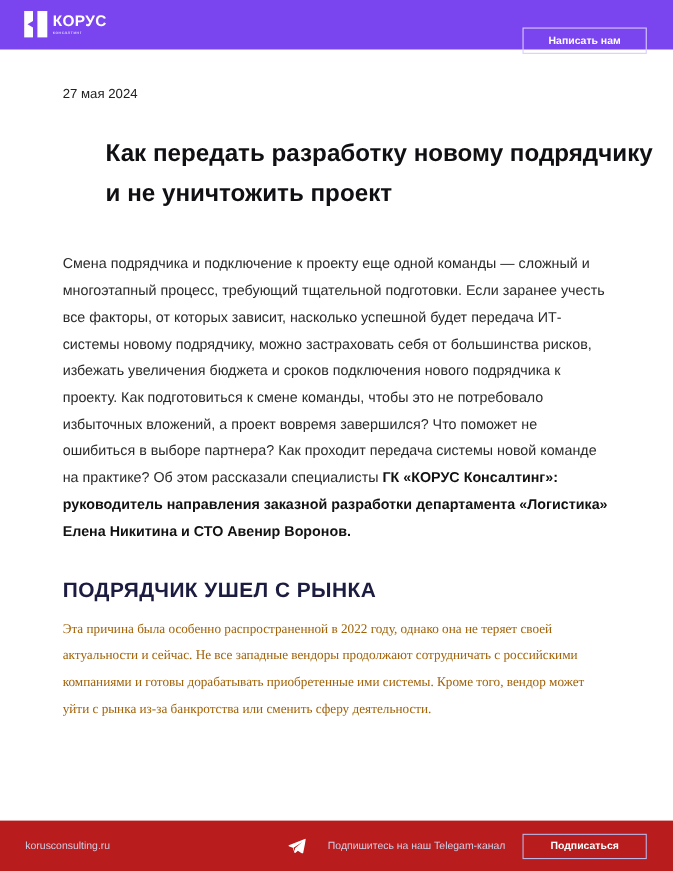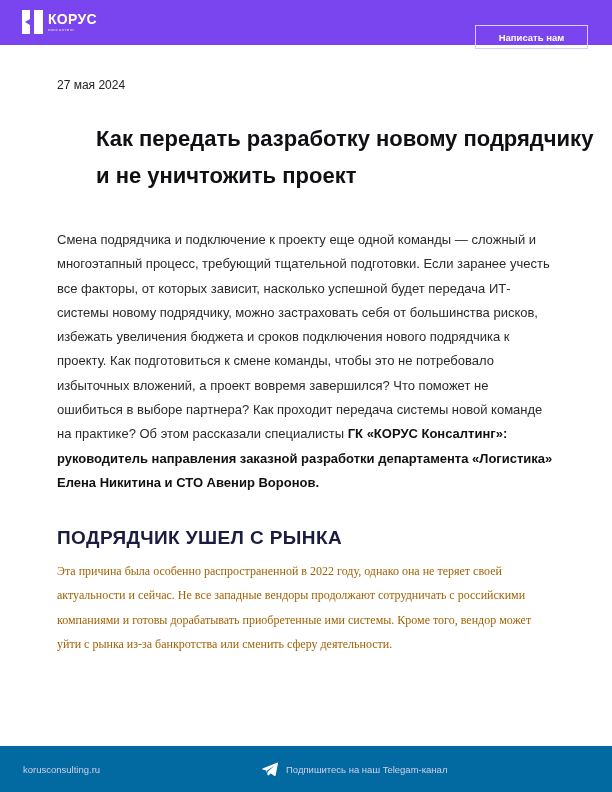--- a/index.html
+++ b/index.html
@@ -123,38 +123,38 @@
       width: 500px;
       font-family: Liberation Serif, serif;
       font-size: 12px;
       line-height: 24.3px;
       color: #a16207;
     }
     .footer {
       position: absolute;
       left: 0; top: 746px;
       width: 612px; height: 46px;
-      background: #0369a1;
+      background: #b91c1c;
     }
     .footer-site {
       position: absolute;
       left: 23px; top: 18px;
       font-family: "Liberation Sans", sans-serif;
       font-size: 9.5px;
       color: #cfd0e6;
       text-decoration: none;
     }
     .footer-tg {
       position: absolute;
       left: 262px; top: 16px;
       display: flex; align-items: center;
     }
     .tg-icon { width: 16px; height: 14px; display: block; }
     .footer-tg-text {
-      margin-left: 8px;
+      margin-left: 20px;
       font-family: "Liberation Sans", sans-serif;
       font-size: 9.5px;
       color: #cfd0e6;
     }
     .footer-btn {
       position: absolute;
       left: 475px; top: 12px;
       width: 113px; height: 23px;
       border: 1px solid #b9b6e8;
       background: transparent;
@@ -193,13 +193,14 @@
 </main>
 
 <footer class="footer">
   <a class="footer-site">korusconsulting.ru</a>
   <div class="footer-tg">
     <svg class="tg-icon" viewBox="0 0 16 14">
       <path d="M15.6 0.6 L0.6 6.4 C0.1 6.6 0.1 7.2 0.6 7.4 L4.2 8.6 L5.6 13 C5.8 13.5 6.3 13.6 6.7 13.3 L8.8 11.4 L12.5 14 C13 14.3 13.5 14 13.6 13.5 L16 1.3 C16.1 0.8 15.9 0.4 15.6 0.6 Z M6.2 9.2 L5.9 12 L4.9 8.7 L12.8 3.4 Z" fill="#ffffff"></path>
     </svg>
     <span class="footer-tg-text">Подпишитесь на наш Telegam-канал</span>
   </div>
+  <button class="footer-btn">Подписаться</button>
 </footer>
 
 </body></html>

